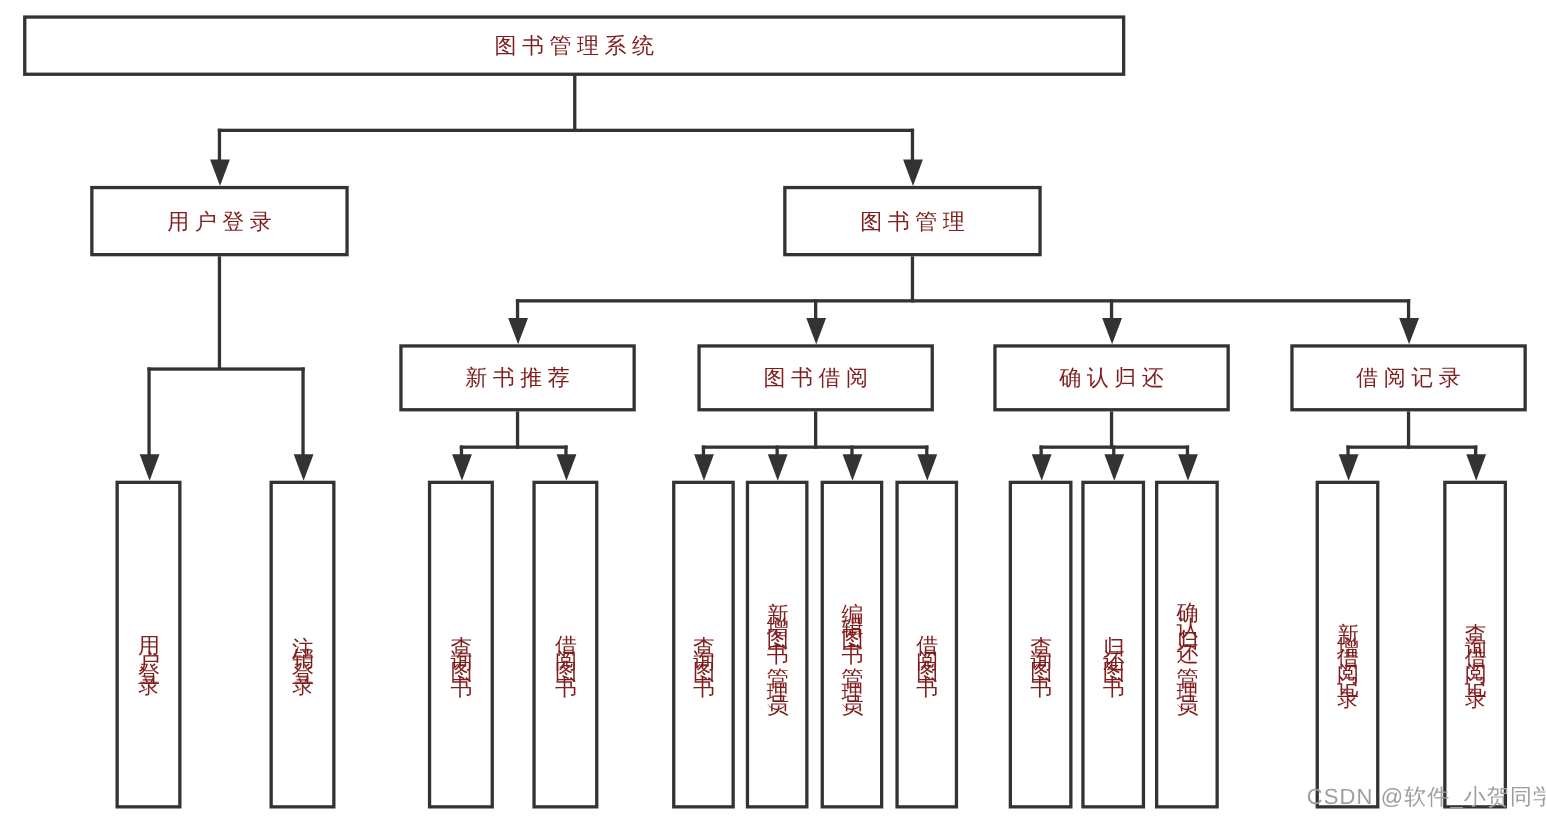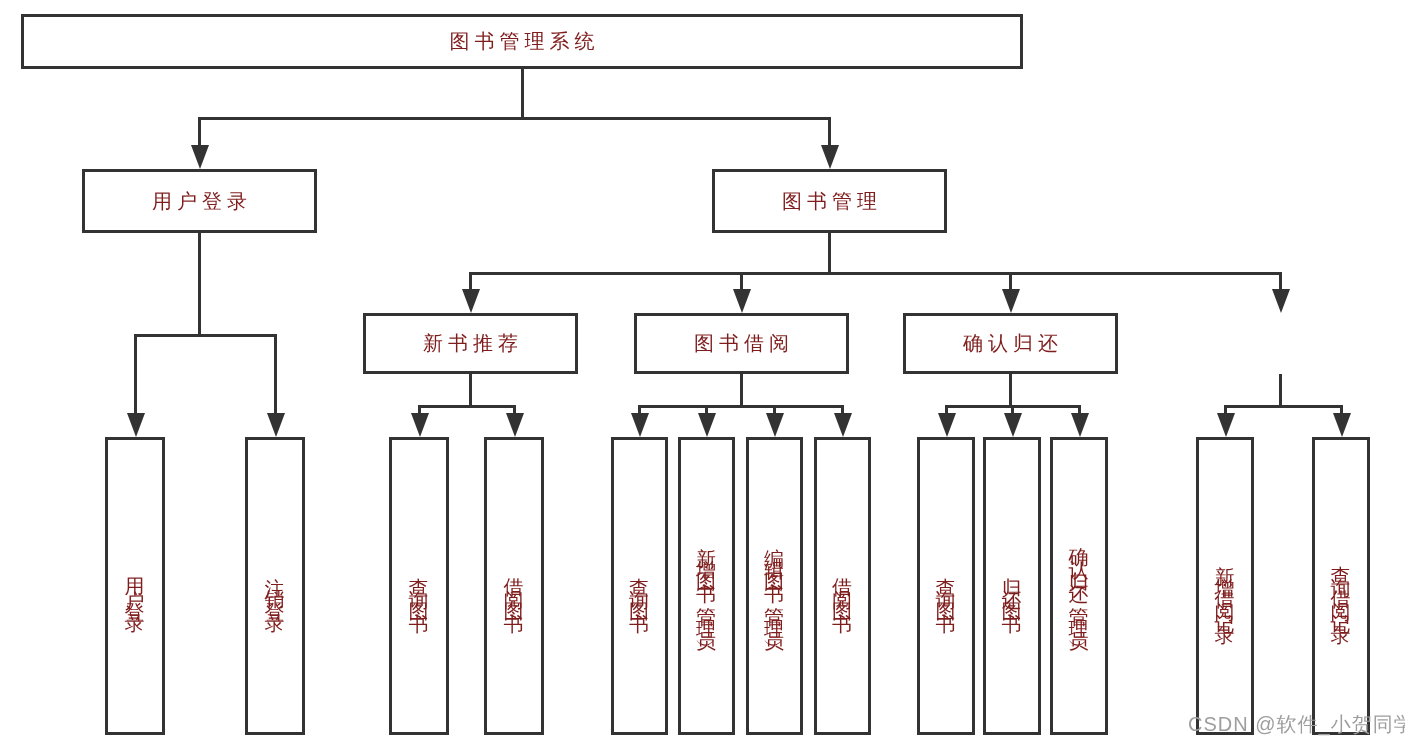--- a/index.html
+++ b/index.html
@@ -67,20 +67,23 @@
   <div class="arrow" style="left:1272px;top:289px;"></div>
 
   <div class="box h" style="left:634px;top:313px;width:215px;height:61px;">
     <span>图书借阅</span>
   </div>
   <div class="box h" style="left:363px;top:313px;width:215px;height:61px;">
     <span>新书推荐</span>
   </div>
   <div class="box h" style="left:903px;top:313px;width:215px;height:61px;">
     <span>确认归还</span>
+  </div>
+  <div class="box h" style="left:1173px;top:313px;width:215px;height:61px;">
+    <span>借阅记录</span>
   </div>
 
   <div class="line" style="left:469px;top:374px;width:3px;height:34px;"></div>
   <div class="line" style="left:418px;top:405px;width:98px;height:3px;"></div>
   <div class="line" style="left:418px;top:405px;width:3px;height:12px;"></div>
   <div class="arrow" style="left:411px;top:413px;"></div>
   <div class="line" style="left:513px;top:405px;width:3px;height:12px;"></div>
   <div class="arrow" style="left:506px;top:413px;"></div>
 
   <div class="line" style="left:740px;top:374px;width:3px;height:34px;"></div>

